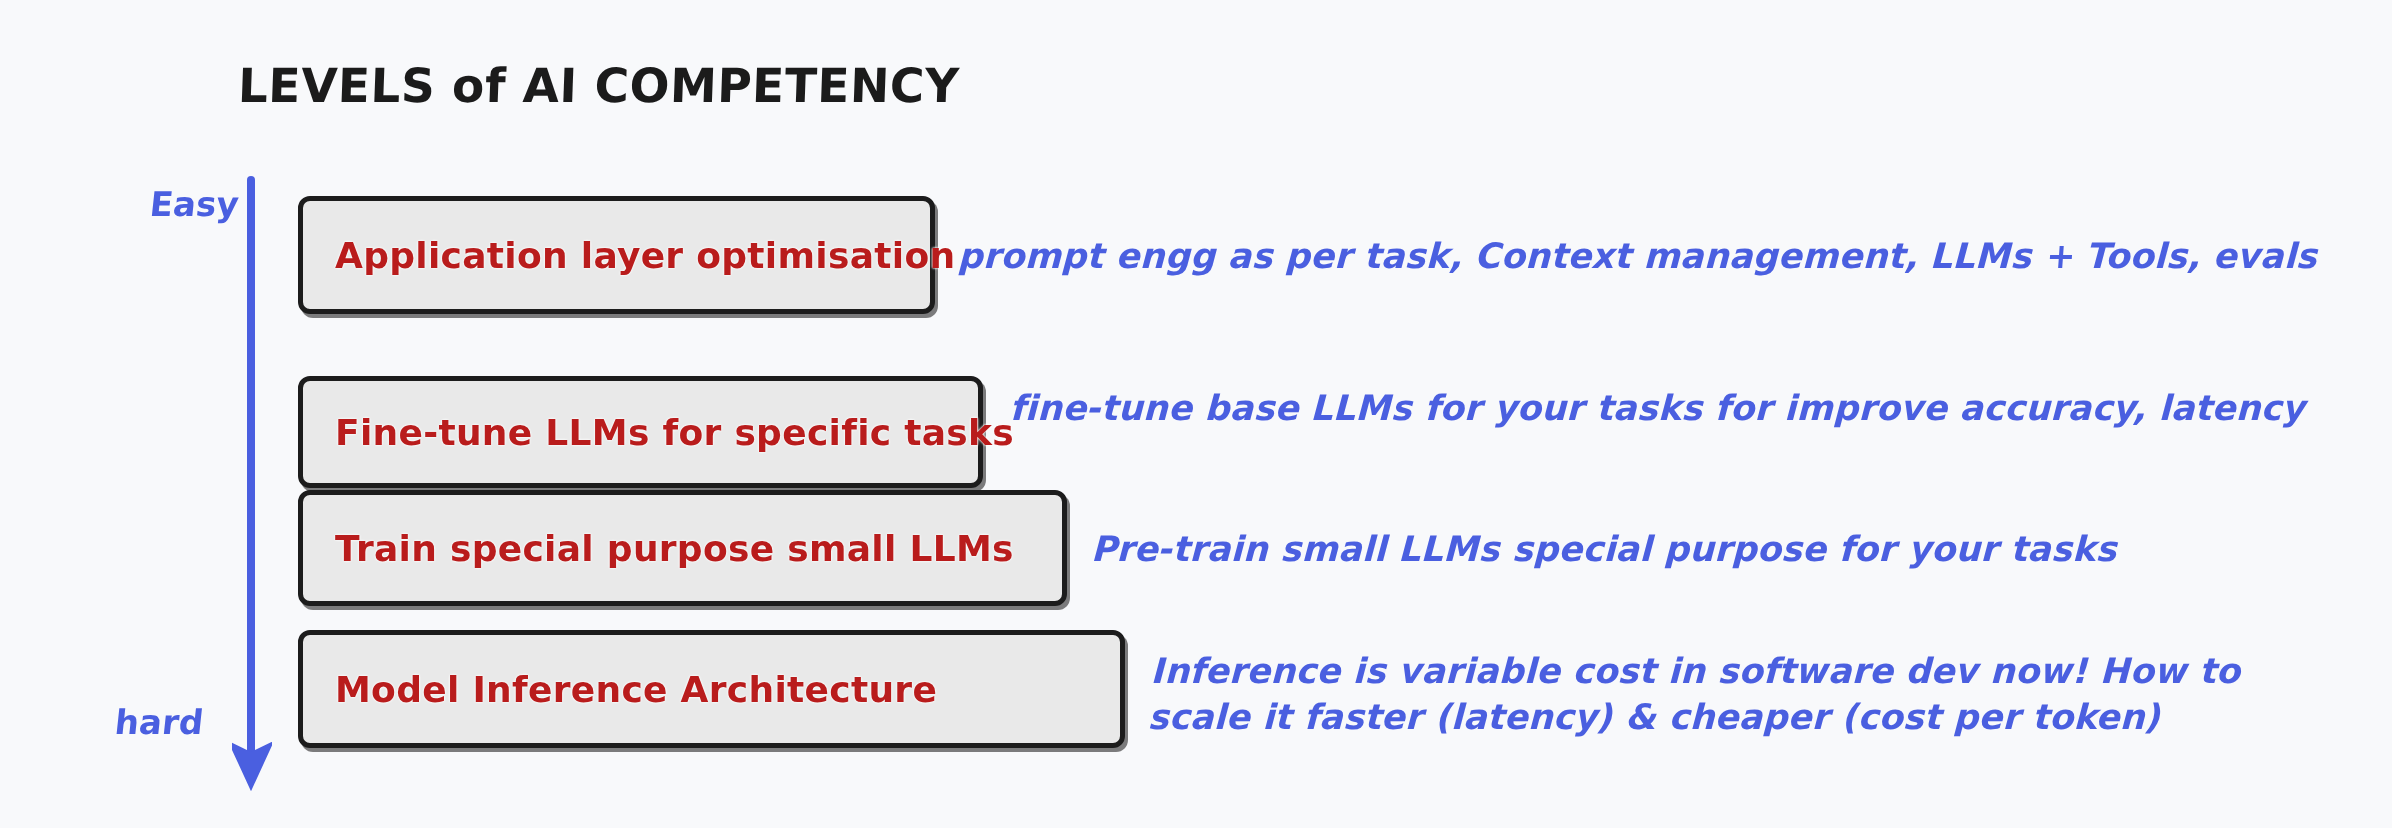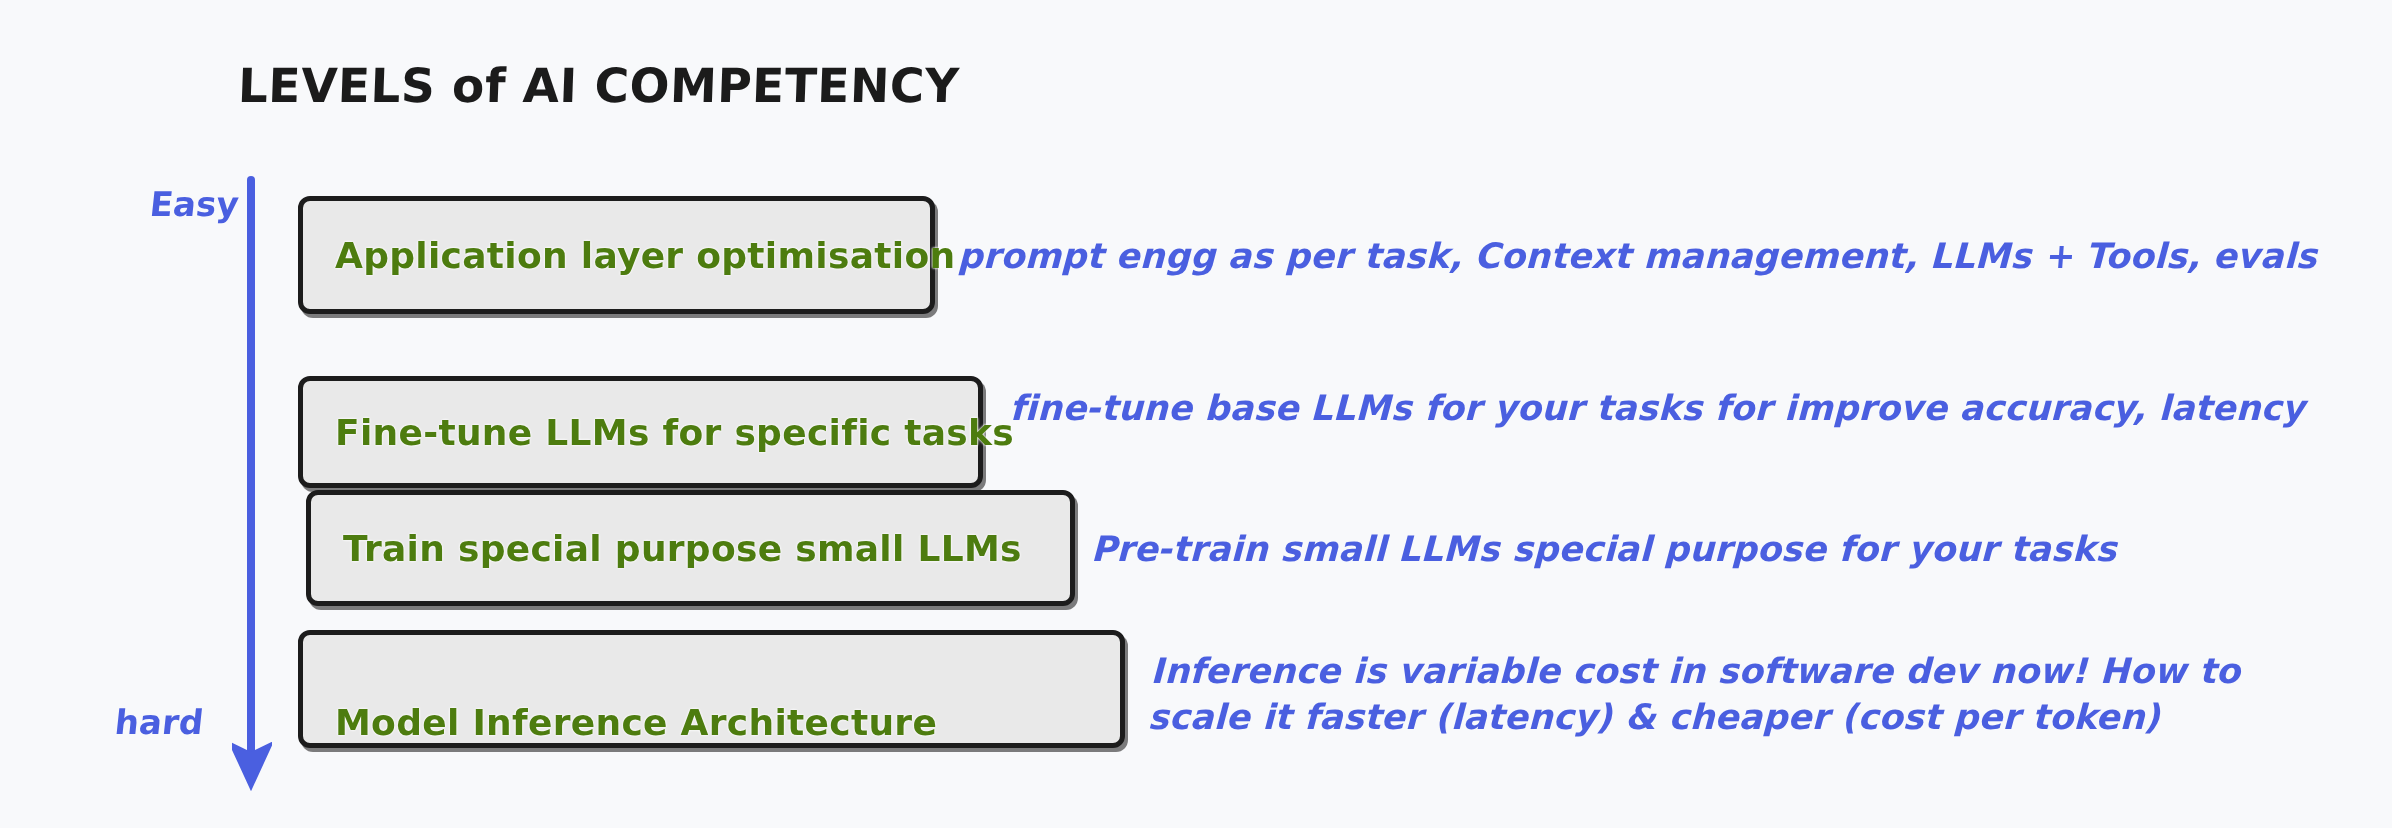--- a/index.html
+++ b/index.html
@@ -76,21 +76,21 @@
     box-shadow: 3px 4px 0 rgba(20,20,20,0.55);
     display: flex;
     align-items: center;
   }
 
   .level-label {
     padding-left: 32px;
     font-family: "DejaVu Sans", sans-serif;
     font-size: 36px;
     font-weight: 700;
-    color: #4d7c0f;
+    color: #b91c1c;
     letter-spacing: 0.3px;
     white-space: nowrap;
     text-shadow: 0 0 2px #ffffff, 0 0 3px #ffffff;
   }
 
   .annotation {
     position: absolute;
     color: #4a5fe0;
     font-family: "DejaVu Sans", sans-serif;
     font-size: 35px;
@@ -98,22 +98,22 @@
     font-style: italic;
     letter-spacing: 0.2px;
     line-height: 1.32;
     white-space: pre-line;
     transform: skewX(-4deg);
   }
 
   
   #row-0 .level-box { top: 196px; width: 637px;  height: 118px; }
   #row-1 .level-box { top: 352px; width: 685px;  height: 112px; margin-top: 24px; }
-  #row-2 .level-box { top: 490px; width: 769px;  height: 116px; margin-left: 8px; }
-  #row-3 .level-box { top: 630px; width: 827px;  height: 118px; align-items: flex-end; }
+  #row-2 .level-box { top: 490px; width: 769px;  height: 116px; }
+  #row-3 .level-box { top: 630px; width: 827px;  height: 118px; }
 
   #row-0 .annotation { left: 960px;  top: 233px; }
   #row-1 .annotation { left: 1012px; top: 385px; }
   #row-2 .annotation { left: 1094px; top: 526px; }
   #row-3 .annotation { left: 1152px; top: 648px; }
 </style>
 </head>
 <body>
 
 <div id="canvas">

